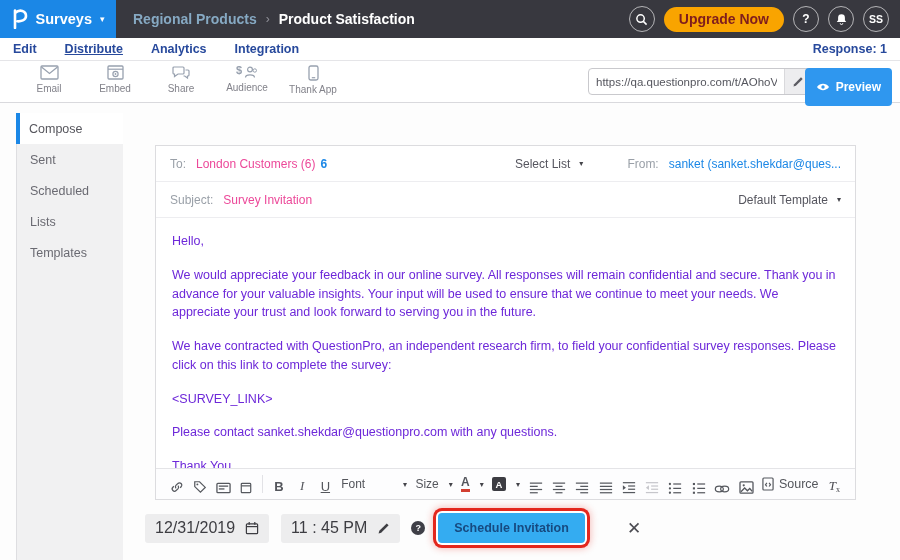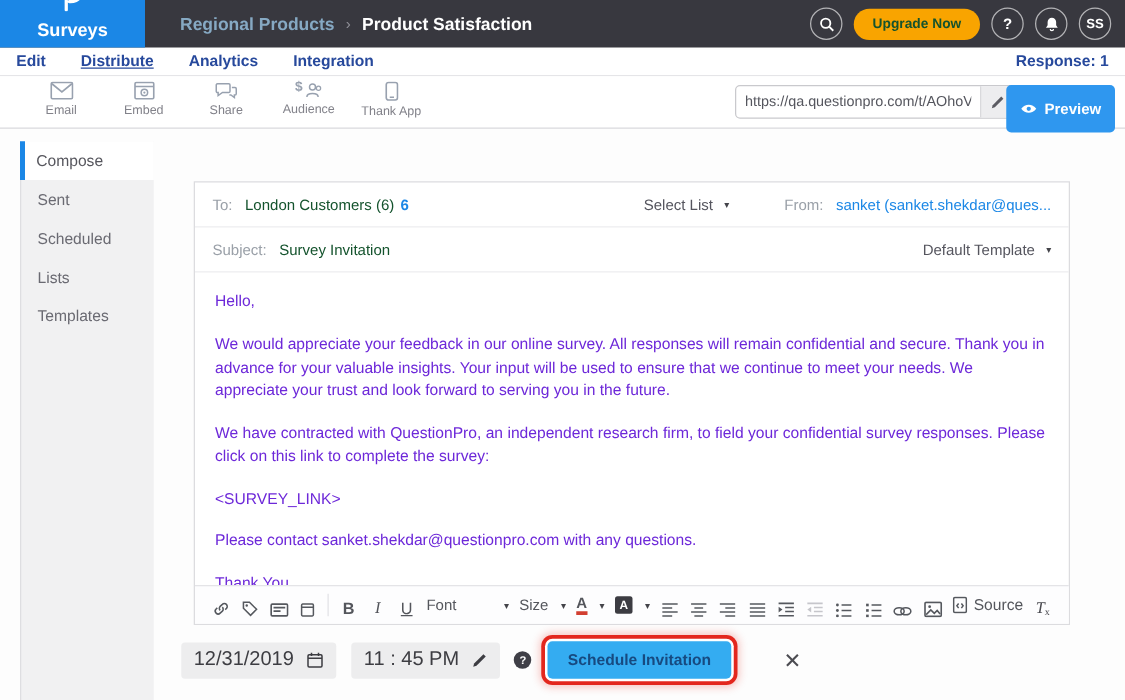--- a/index.html
+++ b/index.html
@@ -4,33 +4,33 @@
 <style>
   * { margin:0; padding:0; box-sizing:border-box; }
   html,body { width:900px; height:560px; overflow:hidden; background:#fdfdfd;
               font-family:"Liberation Sans", sans-serif; }
   svg { display:block; }
 
   
   #header { position:absolute; top:0; left:0; width:900px; height:38px;
             background:#38383f; display:flex; align-items:center; z-index:5; }
   .logo-block { width:116px; height:38px; background:#1b87e6; color:#fff;
-                display:flex; align-items:center; justify-content:center; gap:8px; cursor:pointer;flex-direction:column; }
+                display:flex; align-items:center; justify-content:center; gap:8px; cursor:pointer; }
   .product-name { font-size:14.5px; font-weight:600; }
   .caret { font-size:9px; line-height:1; }
-  .breadcrumb { margin-left:28px; display:flex; align-items:center; gap:9px; font-size:14px; }
+  .breadcrumb { margin-left:17px; display:flex; align-items:center; gap:9px; font-size:14px; }
   .bc-parent { color:#86a9c3; font-weight:600; cursor:pointer; }
   .bc-sep { color:#8f8f97; font-size:12px; }
   .bc-current { color:#fff; font-weight:600; }
   .header-right { margin-left:auto; display:flex; align-items:center; gap:9px; padding-right:11px; }
   .hicon { width:26px; height:26px; border:1.5px solid rgba(255,255,255,.62); border-radius:50%;
            display:flex; align-items:center; justify-content:center; color:#fff;
            font-size:12px; font-weight:700; cursor:pointer; background:transparent; }
-  .upgrade { height:25px; padding:0 15px; background:#f9a400; color:#14532d; font-weight:700;
-             font-size:11px; border:none; border-radius:13px; cursor:pointer;
+  .upgrade { height:25px; padding:0 15px; background:#f9a400; color:#7f1d1d; font-weight:700;
+             font-size:14px; border:none; border-radius:13px; cursor:pointer;
              font-family:"Liberation Sans",sans-serif; }
 
   
   #nav { position:absolute; top:38px; left:0; width:900px; height:23px; background:#fff;
          border-bottom:1px solid #e5e5e8; display:flex; align-items:center; padding:0 13px;
          gap:28px; font-size:12.5px; font-weight:700; color:#27499c; }
   .nav-item { cursor:pointer; }
   .nav-item.active { text-decoration:underline; }
   .response { margin-left:auto; cursor:default; }
 
@@ -59,21 +59,21 @@
                font-size:12.5px; color:#6a6a72; cursor:pointer; }
   .side-item.active { background:#fff; border-left:4px solid #1b87e6; padding-left:9px;
                       color:#56565d; margin-left:-1px; }
 
   
   #panel { position:absolute; left:155px; top:145px; width:701px; height:355px;
            background:#fff; border:1px solid #dcdcdf; }
   .row { height:36px; border-bottom:1px solid #ededf0; display:flex; align-items:center;
          padding:0 14px; font-size:12px; }
   .lbl { color:#9aa0a8; margin-right:10px; }
-  .val { color:#14532d; }
+  .val { color:#ec4899; }
   .count { color:#1b87e6; font-weight:700; margin-left:5px; }
   .select-list { margin-left:auto; color:#55555e; display:flex; align-items:center; gap:9px; cursor:pointer; }
   .dd-caret { font-size:8px; color:#44444a; }
   .from-group { margin-left:44px; display:flex; align-items:center; }
   .from-link { color:#1b87e6; cursor:pointer; max-width:178px; white-space:nowrap; overflow:hidden; }
   .body { padding:14px 16px 0; font-size:12.5px; color:#6d28d9; line-height:1.5;
           height:253px; overflow:hidden; cursor:text; }
   .body p { margin:0 0 15px; }
 
   

